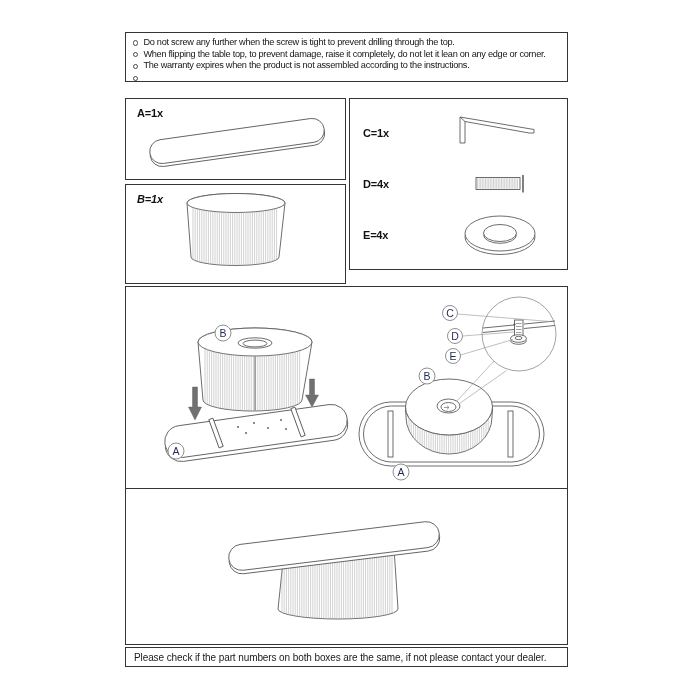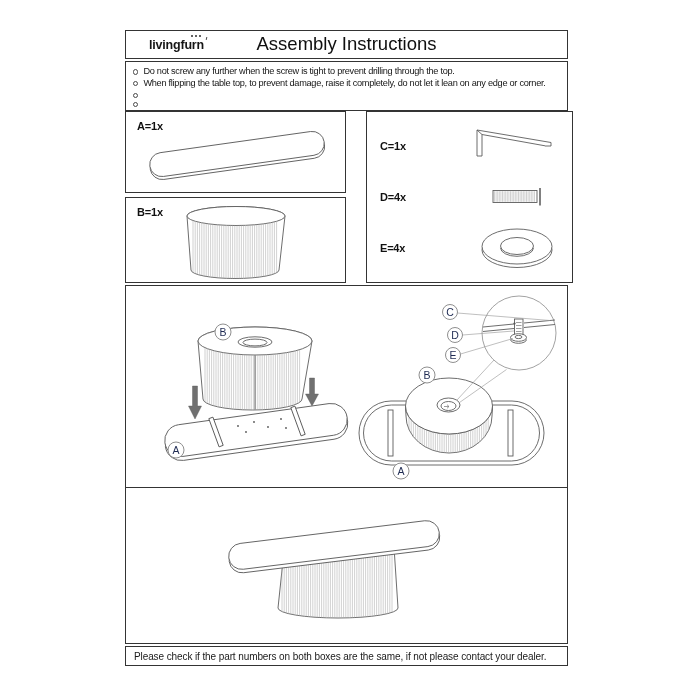--- a/index.html
+++ b/index.html
@@ -22,24 +22,24 @@
         font-size:18.5px;color:#0f0f0f;}
 
   
   .warn{margin-top:2px;height:50px;padding:4px 4px 3px 6px;overflow:hidden;}
   .warn-row{display:flex;align-items:flex-start;line-height:11.7px;white-space:nowrap;}
   .bullet{width:3.4px;height:3.4px;border:1px solid #4a4a4a;border-radius:50%;
         margin:3.4px 5px 0 1px;flex:none;background:#fff;}
   .warn-text{font-size:9.2px;letter-spacing:-0.28px;color:#141414;}
 
   
-  .parts{display:flex;gap:20px;margin-top:0;}
+  .parts{display:flex;gap:3px;margin-top:16px;}
   .col-left{width:221px;flex:none;}
   .box-a{height:82px;position:relative;}
-  .box-b{height:86px;margin-top:4px;position:relative;}
+  .box-b{height:100px;margin-top:4px;position:relative;font-style:italic;}
   .box-a svg,.box-b svg{position:absolute;left:0;top:0;}
   .part-label{font-size:11px;font-weight:bold;letter-spacing:-0.2px;color:#111;}
   .corner-label{position:absolute;left:11px;top:8px;}
   .box-cde{flex:1;height:172px;display:flex;flex-direction:column;padding:9px 0;}
   .cde-row{flex:1;display:flex;align-items:center;}
   .cde-row .part-label{width:55px;padding-left:13px;flex:none;}
 
   
   .main-box{margin-top:2px;height:203px;}
   .final-box{margin-top:-1px;height:157px;}
@@ -59,44 +59,33 @@
   .dot{fill:#555;}
   .leader{stroke:#9c9c9c;stroke-width:.65;fill:none;}
   .cap{stroke:#4a4a4a;stroke-width:1.4;}
   .thr{stroke:#777;stroke-width:.7;fill:none;}
 </style>
 </head>
 <body>
 
 <div class="frame">
 
-  <div class="box header">
-    <div class="logo">
-      <span class="dots">
-          <i></i>
-          <i></i>
-          <i></i>
-        </span>
-      <span class="reg"></span>
-      <span>livingfurn</span>
-    </div>
-    <div class="title">Assembly Instructions</div>
-  </div>
 
   <div class="box warn">
     <div class="warn-row">
       <span class="bullet"></span>
       <span class="warn-text">Do not screw any further when the screw is tight to prevent drilling through the top.</span>
     </div>
     <div class="warn-row">
       <span class="bullet"></span>
       <span class="warn-text">When flipping the table top, to prevent damage, raise it completely, do not let it lean on any edge or corner.</span>
     </div>
     <div class="warn-row">
       <span class="bullet"></span>
+      <span class="warn-text">The warranty expires when the product is not assembled according to the instructions.</span>
     </div>
     <div class="warn-row">
       <span class="bullet"></span>
     </div>
   </div>
 
   <div class="parts">
     <div class="col-left">
       <div class="box box-a">
         <svg width="221" height="80" viewBox="0 0 221 80">

